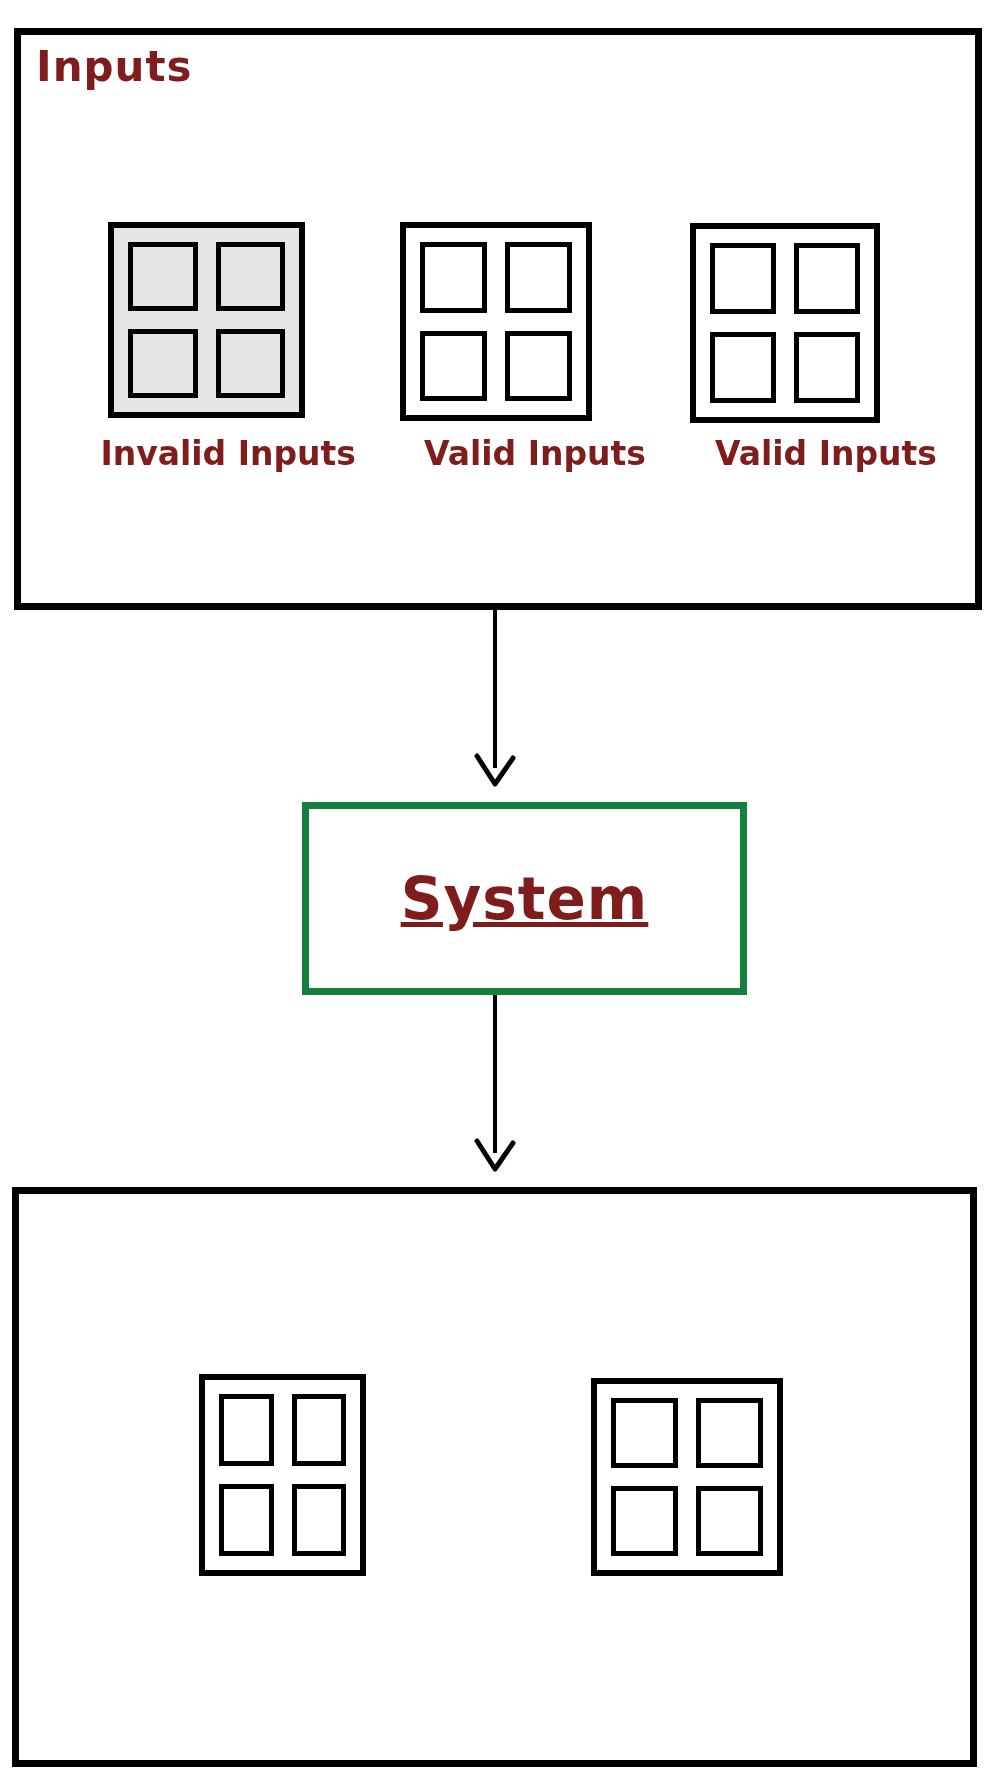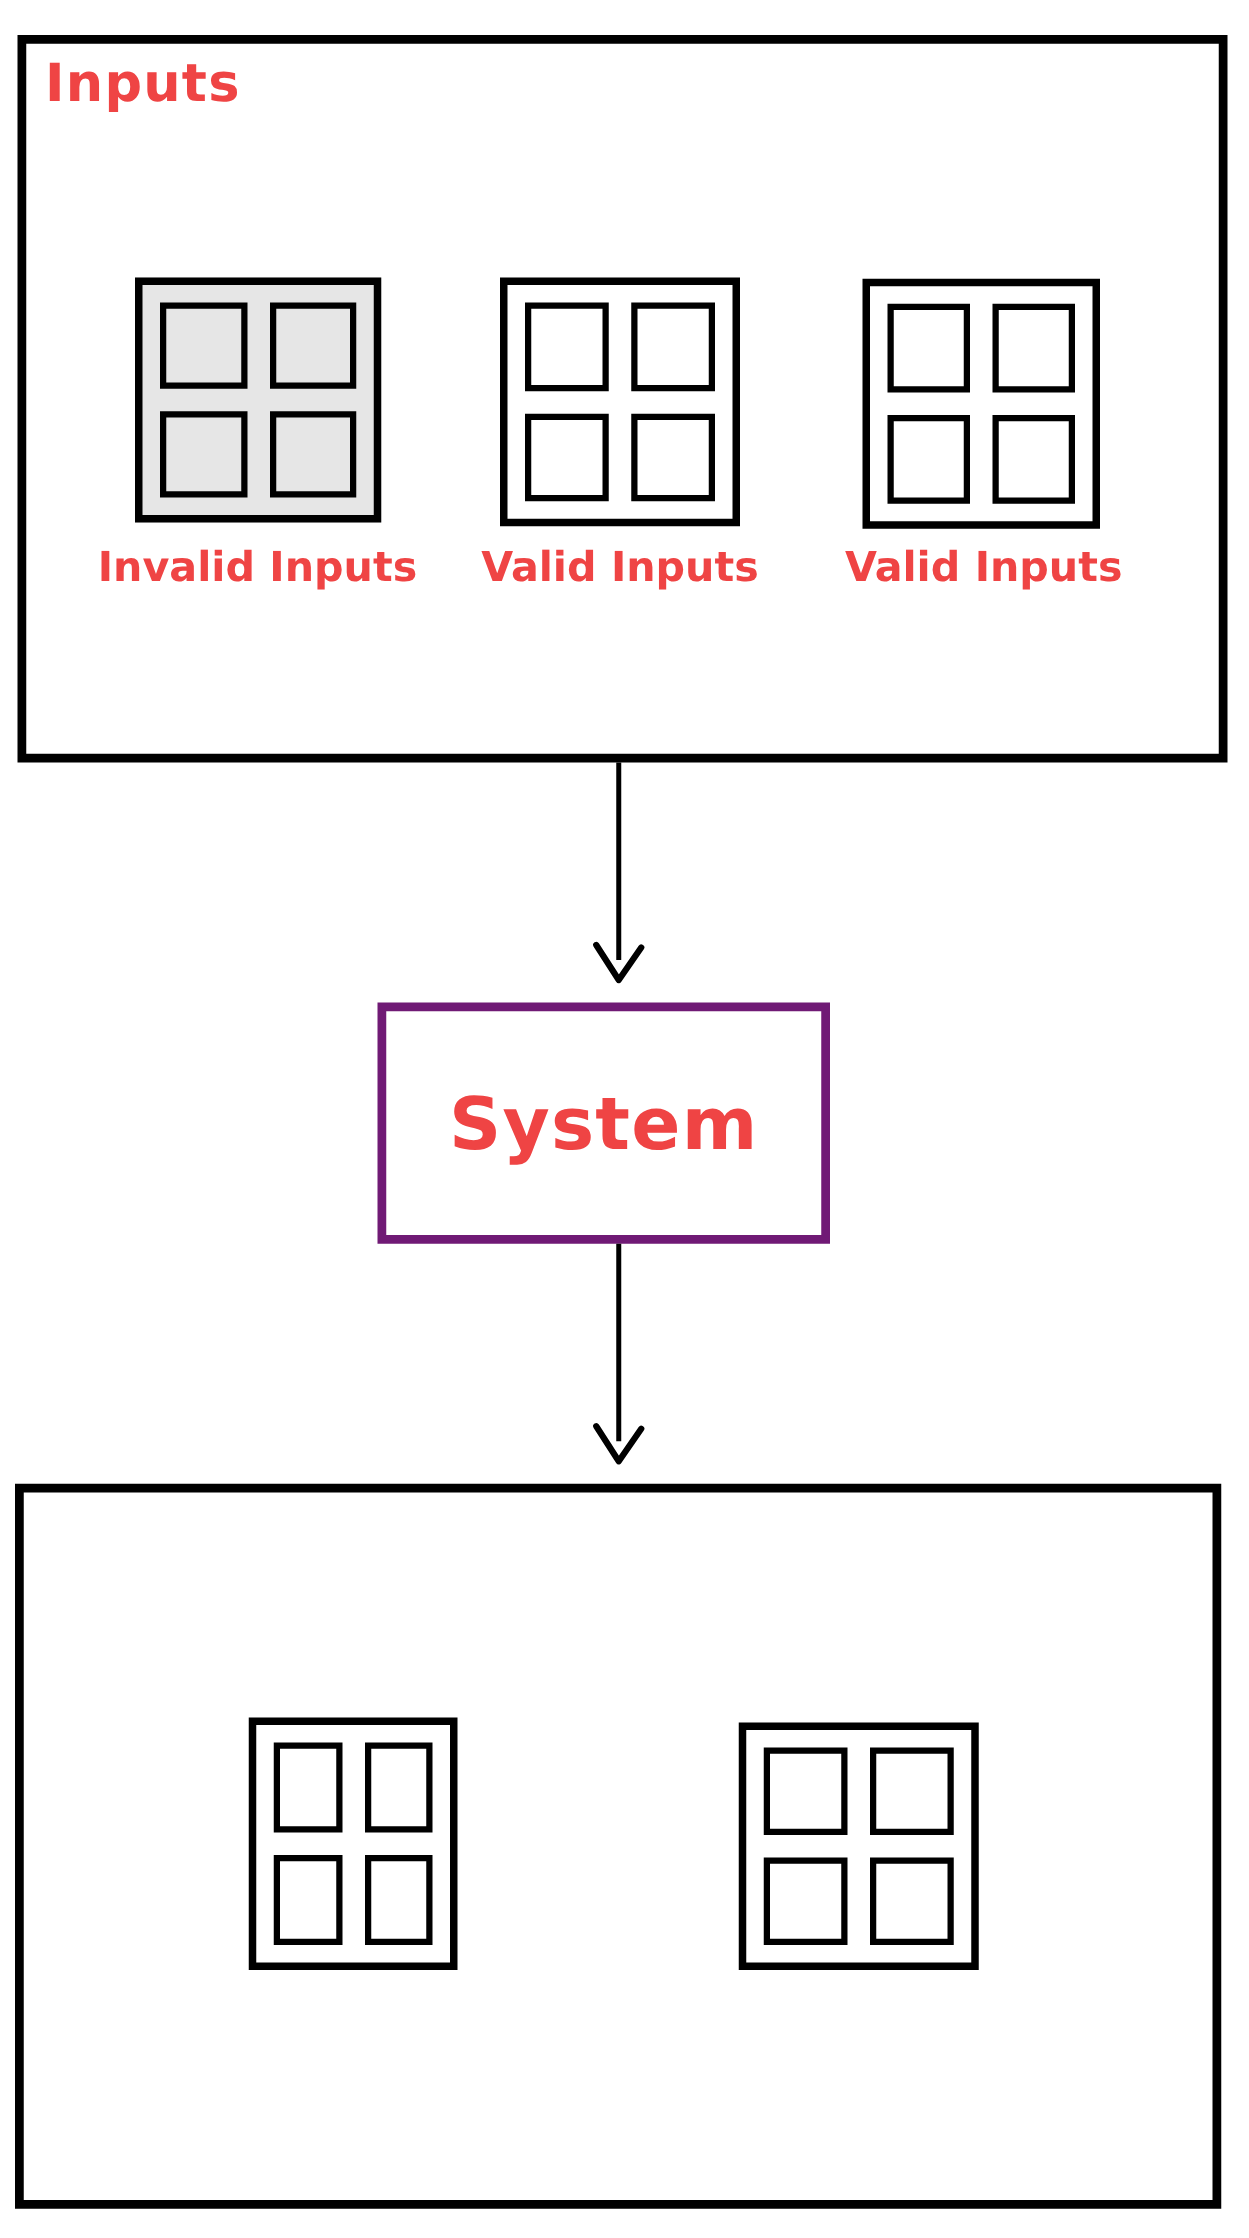--- a/index.html
+++ b/index.html
@@ -2,21 +2,21 @@
 <html><head>
 <meta charset="utf-8">
 <style>
   html, body { margin: 0; padding: 0; background: #ffffff; }
   .canvas {
     position: relative;
     width: 999px;
     height: 1790px;
     background: #ffffff;
     font-family: "DejaVu Sans", "Liberation Sans", sans-serif;
-    color: #ef4444;
+    color: #7f1d1d;
     overflow: hidden;
   }
   .section-box {
     position: absolute;
     box-sizing: border-box;
     border: 7px solid #000;
     background: #ffffff;
   }
   .section-title {
     position: absolute;
@@ -40,42 +40,43 @@
     border: 5px solid #000;
     background: #ffffff;
     min-width: 0;
     min-height: 0;
   }
   .square.invalid { background: #e6e6e6; }
   .square.invalid .cell { background: #e6e6e6; }
   .square-label {
     position: absolute;
     width: 300px;
-    text-align: center;
+    text-align: right;
     font-size: 33px;
     font-weight: bold;
     white-space: nowrap;
   }
   .arrow {
     position: absolute;
     width: 44px;
     height: 184px;
   }
   .system-box {
     position: absolute;
     left: 302px;
     top: 802px;
-    width: 362px;
+    width: 445px;
     height: 193px;
     box-sizing: border-box;
-    border: 7px solid #701a75;
+    border: 7px solid #15803d;
     background: #ffffff;
     display: flex;
     align-items: center;
     justify-content: center;
+    text-decoration: underline;
   }
   .system-label {
     font-size: 58px;
     font-weight: bold;
     letter-spacing: 1px;
   }
 </style>
 </head>
 <body>
 

